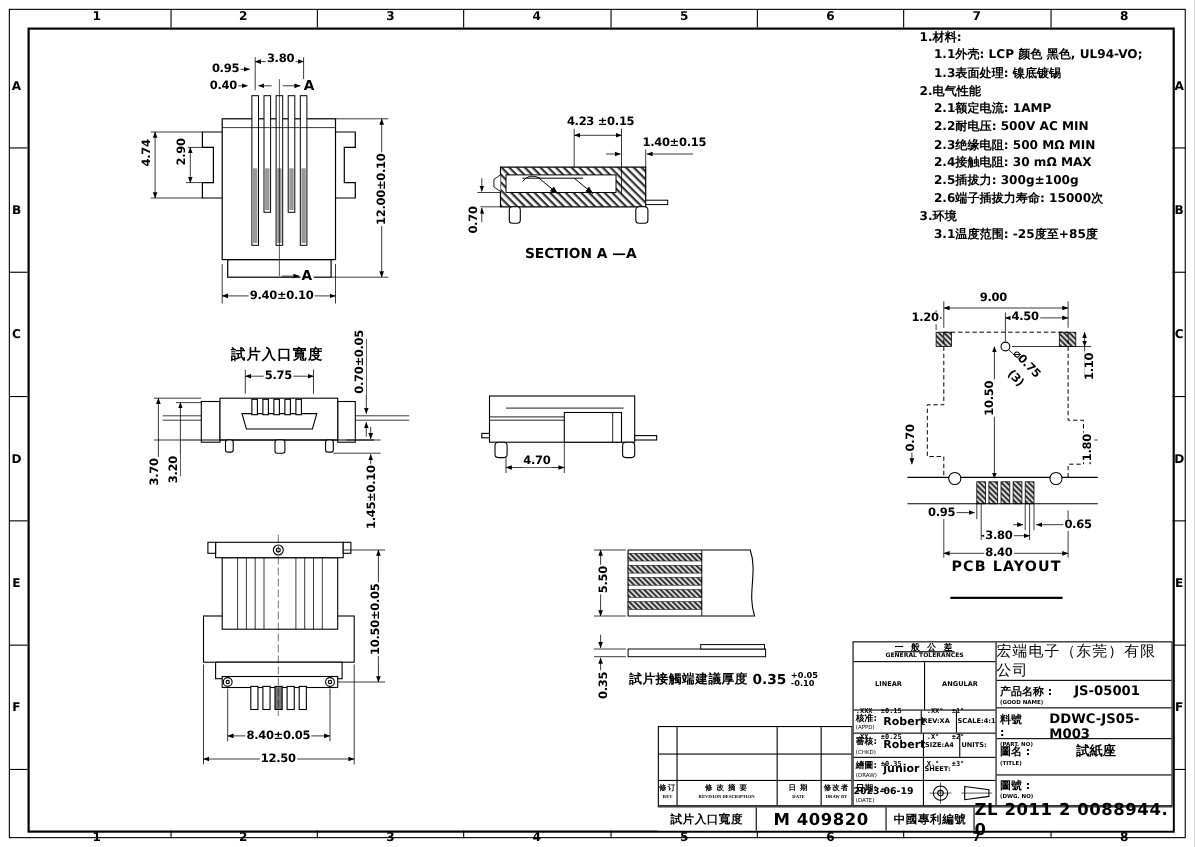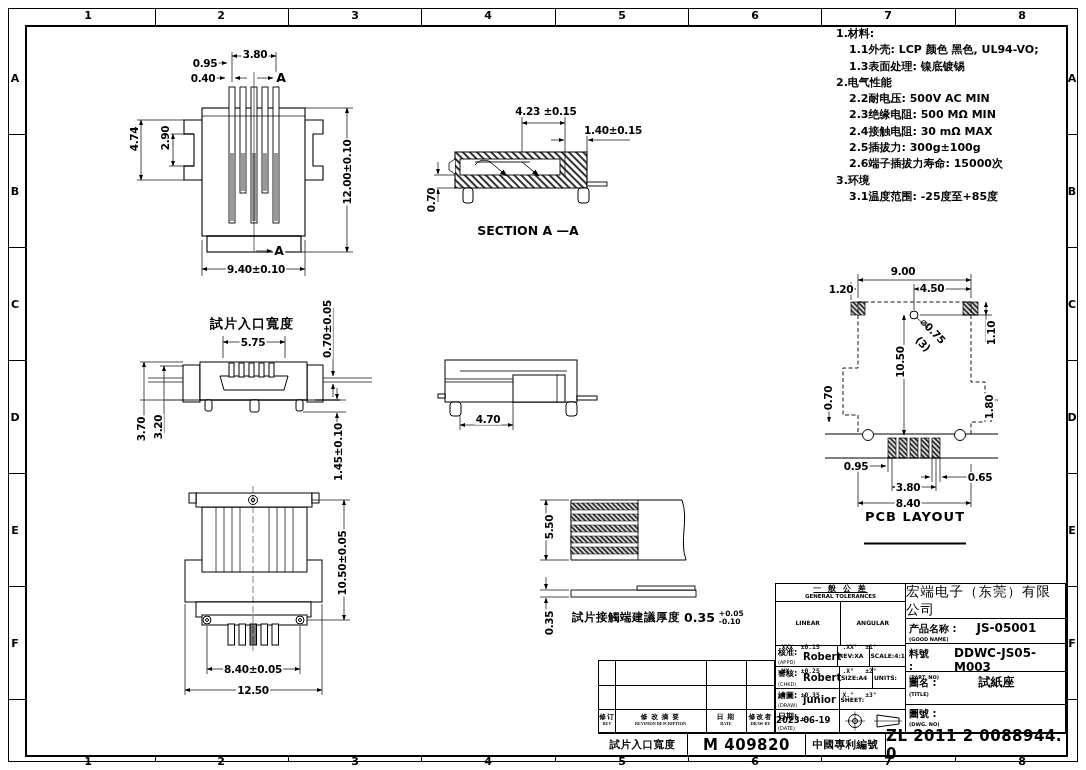--- a/index.html
+++ b/index.html
@@ -342,20 +342,21 @@
       <line x1="34" y1="134" x2="34" y2="122" marker-end="url(#ar)"></line>
       <line x1="34" y1="134" x2="34" y2="160"></line>
     </g>
   </svg>
 
   <div class="notes">
     <div>1.材料:</div>
     <div class="ind">1.1外壳: LCP 颜色 黑色, UL94-VO;</div>
     <div class="ind">1.3表面处理: 镍底镀锡</div>
     <div>2.电气性能</div>
+    <div class="ind">2.1额定电流: 1AMP</div>
     <div class="ind">2.2耐电压: 500V AC MIN</div>
     <div class="ind">2.3绝缘电阻: 500 MΩ  MIN</div>
     <div class="ind">2.4接触电阻: 30 mΩ  MAX</div>
     <div class="ind">2.5插拔力: 300g±100g</div>
     <div class="ind">2.6端子插拔力寿命: 15000次</div>
     <div>3.环境</div>
     <div class="ind">3.1温度范围: -25度至+85度</div>
   </div>
 
   <div class="dim" style="left:255px;top:54px">3.80</div>

